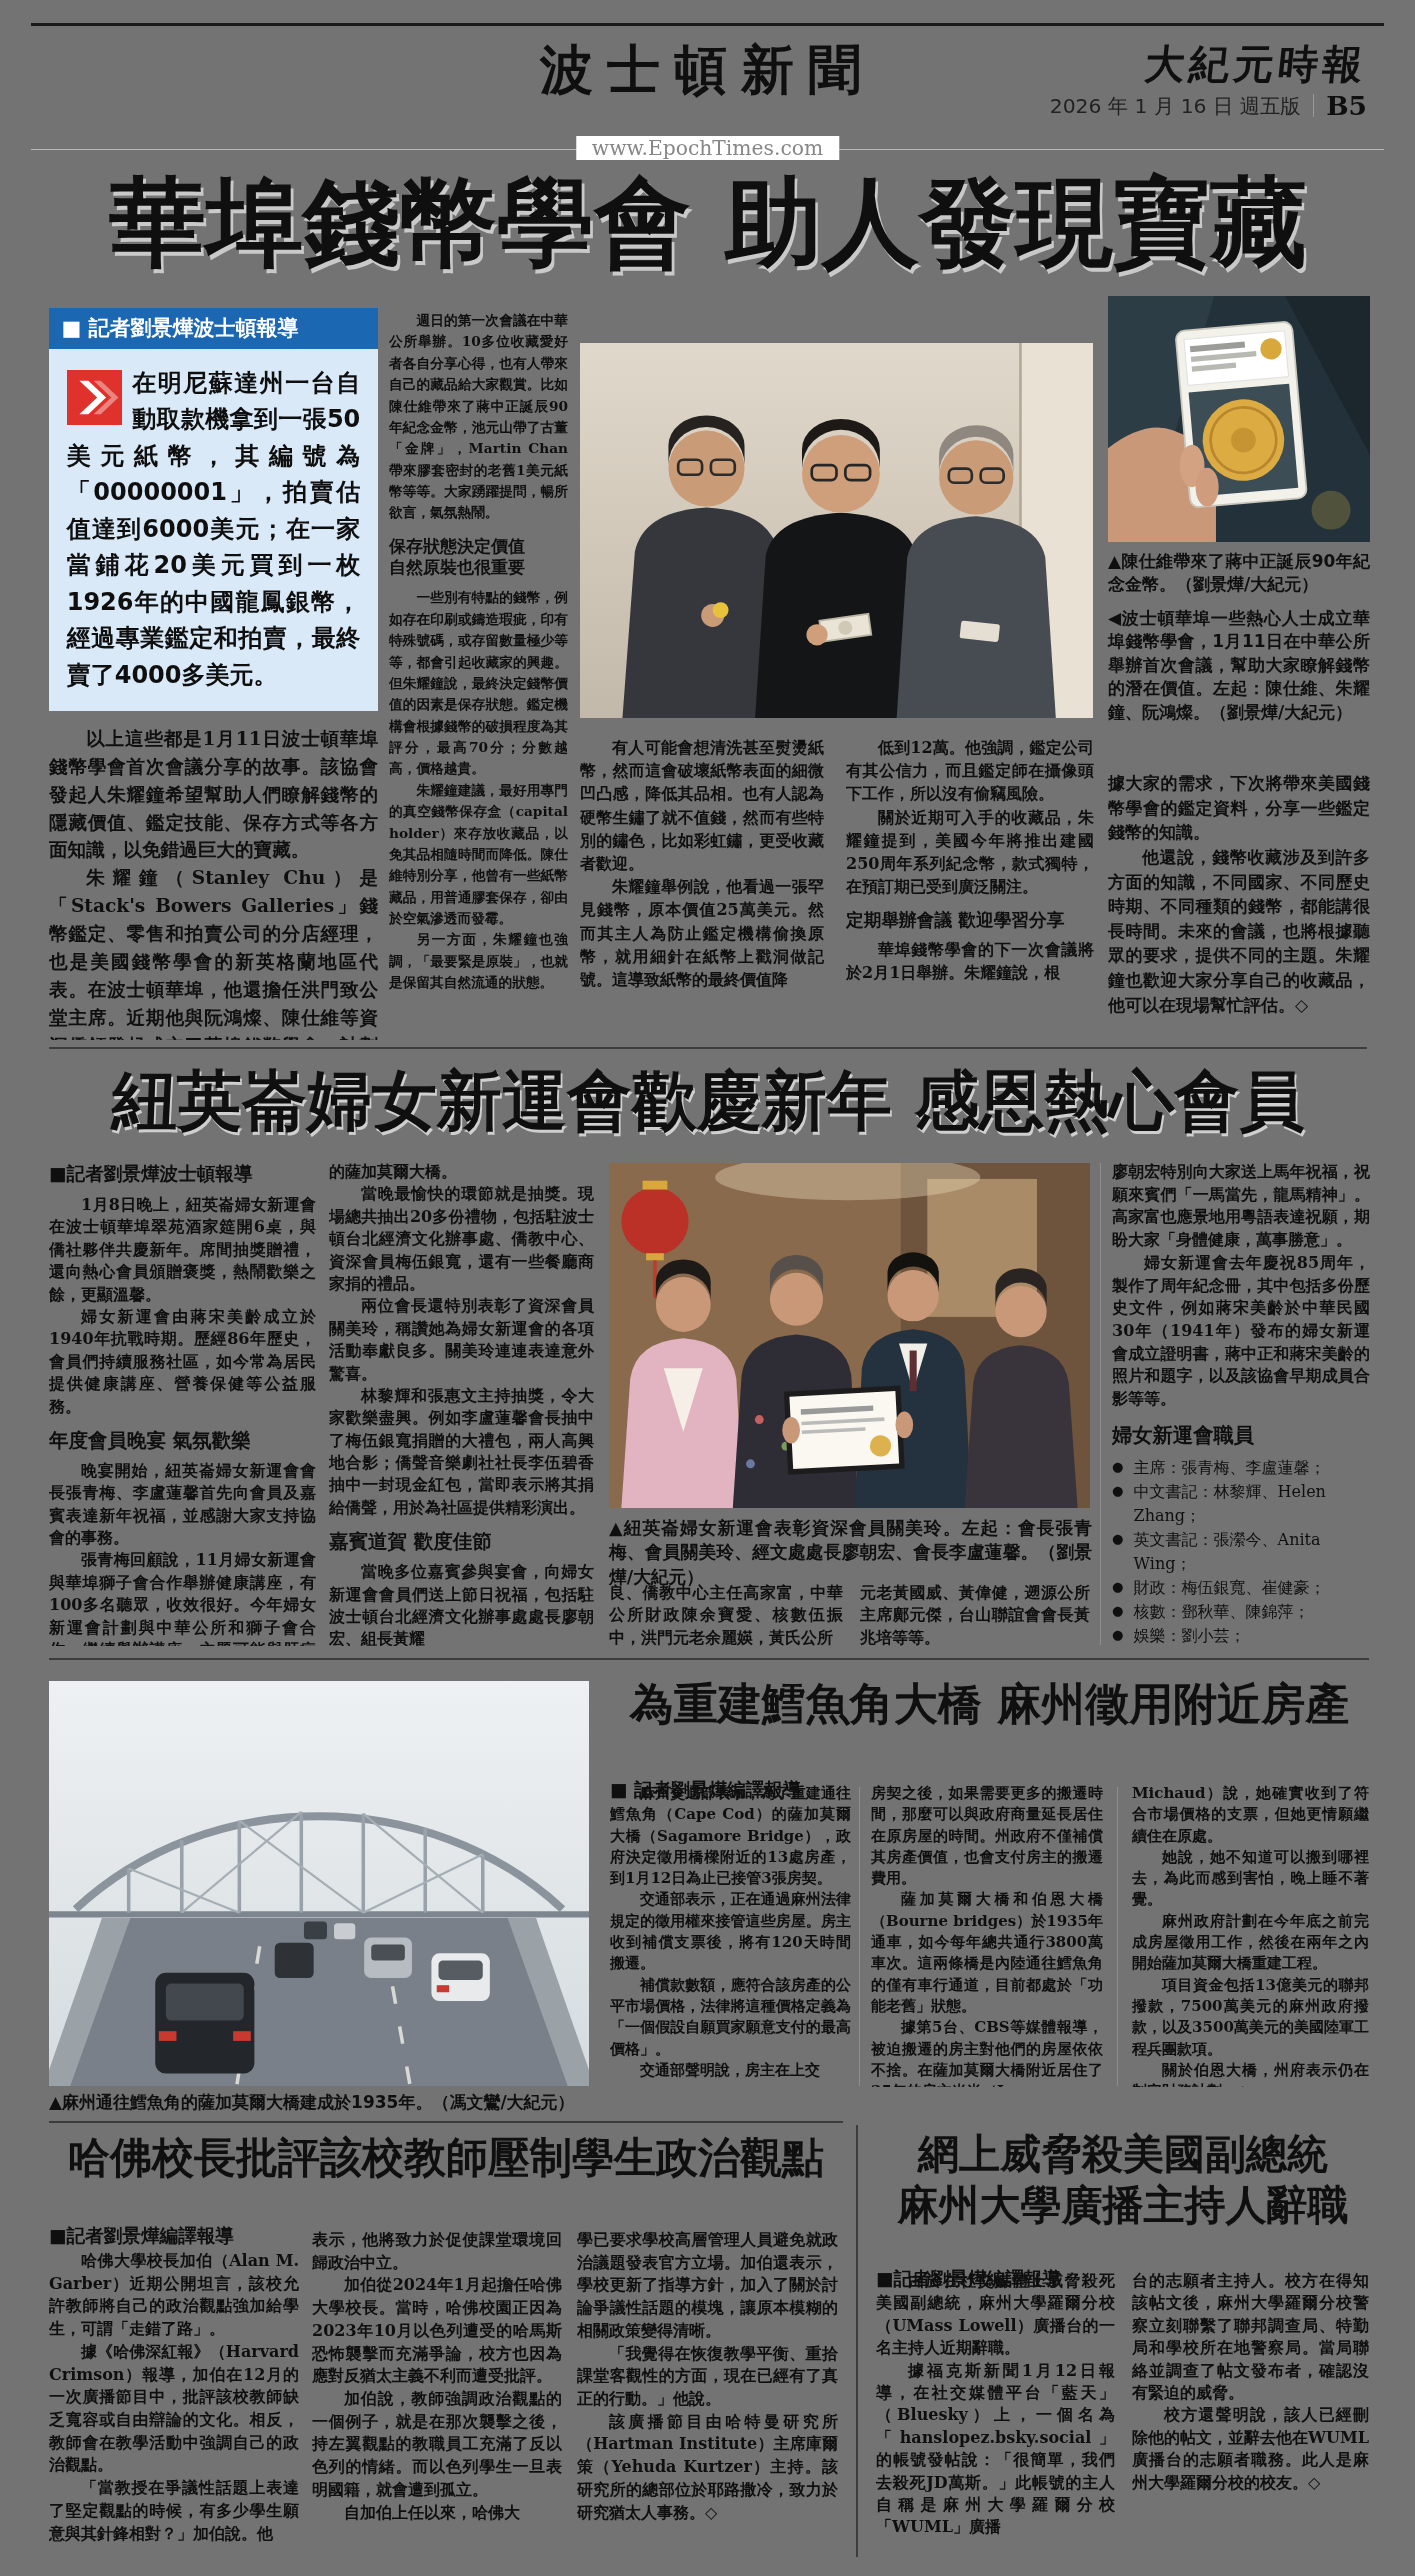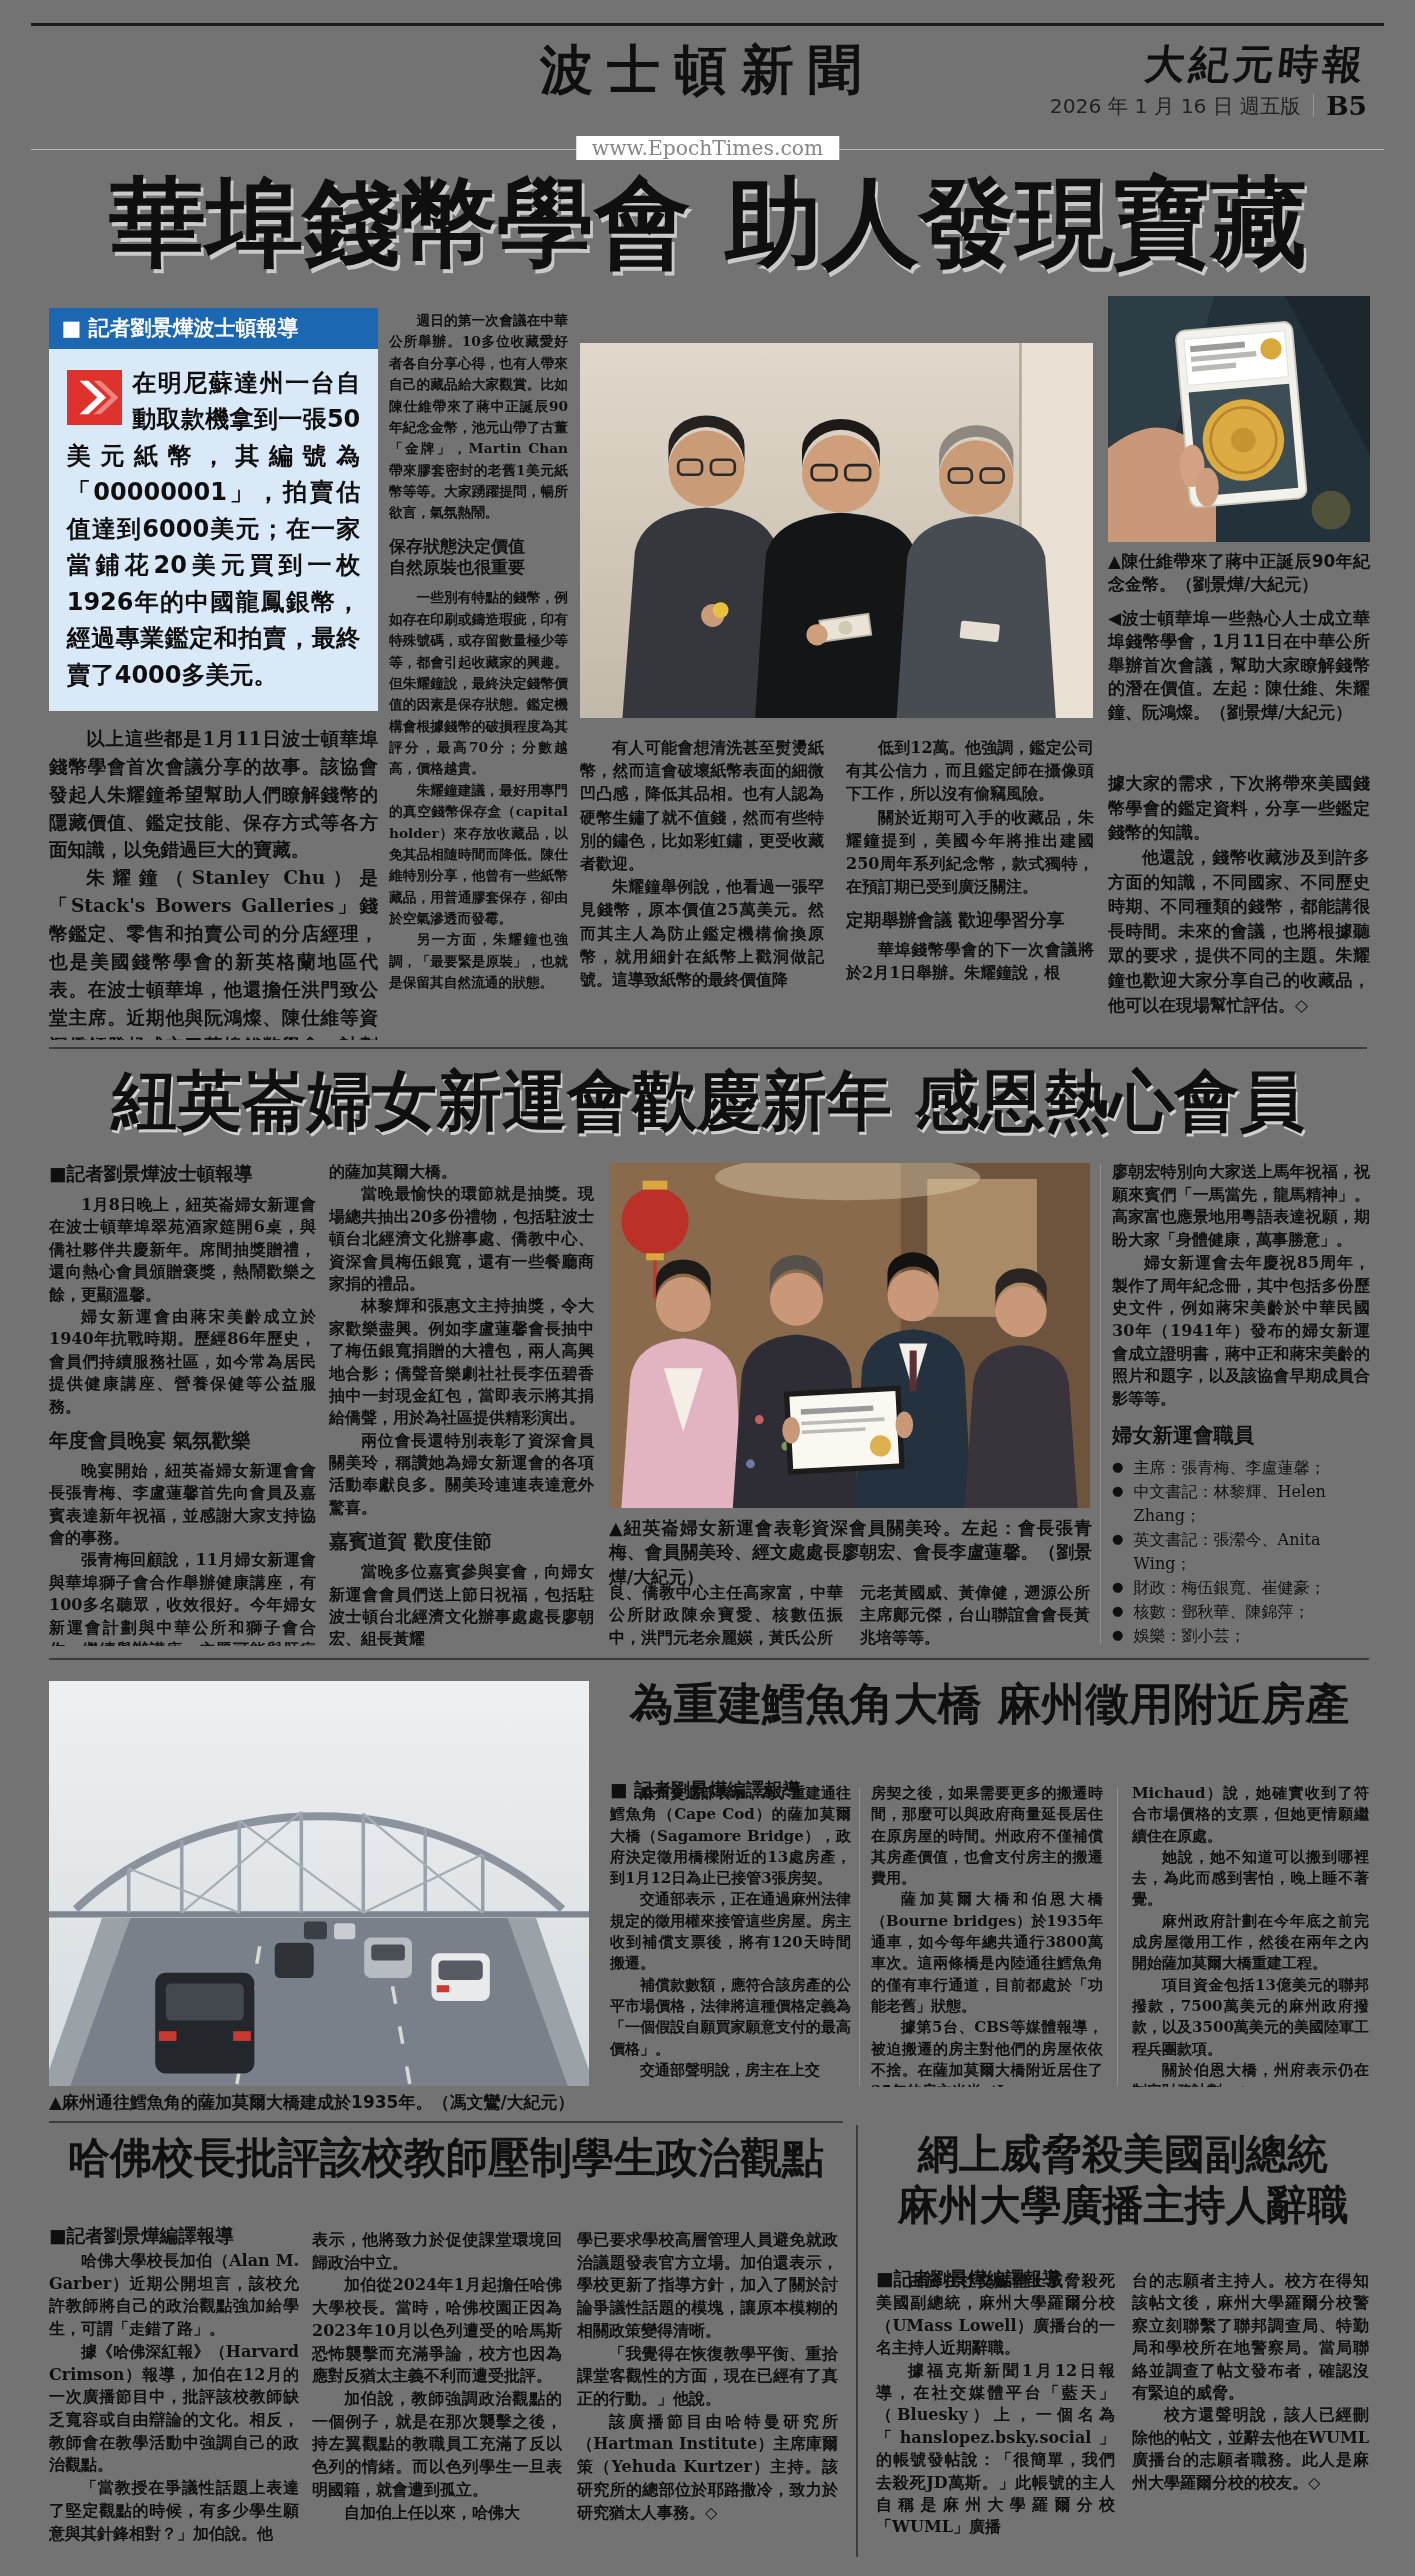--- a/index.html
+++ b/index.html
@@ -172,22 +172,22 @@
     <p>1月8日晚上，紐英崙婦女新運會在波士頓華埠翠苑酒家筵開6桌，與僑社夥伴共慶新年。席間抽獎贈禮，還向熱心會員頒贈褒獎，熱鬧歡樂之餘，更顯溫馨。</p>
     <p>婦女新運會由蔣宋美齡成立於1940年抗戰時期。歷經86年歷史，會員們持續服務社區，如今常為居民提供健康講座、營養保健等公益服務。</p>
     <p class="sub" style="font-size:19.5px;margin:10.6px 0 7px 0;">年度會員晚宴 氣氛歡樂</p>
     <p>晚宴開始，紐英崙婦女新運會會長張青梅、李盧蓮馨首先向會員及嘉賓表達新年祝福，並感謝大家支持協會的事務。</p>
     <p>張青梅回顧說，11月婦女新運會與華埠獅子會合作舉辦健康講座，有100多名聽眾，收效很好。今年婦女新運會計劃與中華公所和獅子會合作，繼續舉辦講座，主題可能與肝病預防有關。</p>
   </div>
 
   <div class="col" style="left:329px;top:1161px;width:265px;height:485px;font-size:16px;line-height:1.4;">
     <p class="ni">的薩加莫爾大橋。</p>
     <p>當晚最愉快的環節就是抽獎。現場總共抽出20多份禮物，包括駐波士頓台北經濟文化辦事處、僑教中心、資深會員梅伍銀寬，還有一些餐廳商家捐的禮品。</p>
+    <p>兩位會長還特別表彰了資深會員關美玲，稱讚她為婦女新運會的各項活動奉獻良多。關美玲連連表達意外驚喜。</p>
     <p>林黎輝和張惠文主持抽獎，令大家歡樂盡興。例如李盧蓮馨會長抽中了梅伍銀寬捐贈的大禮包，兩人高興地合影；僑聲音樂劇社社長李伍碧香抽中一封現金紅包，當即表示將其捐給僑聲，用於為社區提供精彩演出。</p>
-    <p>兩位會長還特別表彰了資深會員關美玲，稱讚她為婦女新運會的各項活動奉獻良多。關美玲連連表達意外驚喜。</p>
     <p class="sub" style="font-size:19.5px;margin:10.6px 0 7px 0;">嘉賓道賀 歡度佳節</p>
     <p>當晚多位嘉賓參與宴會，向婦女新運會會員們送上節日祝福，包括駐波士頓台北經濟文化辦事處處長廖朝宏、組長黃耀</p>
   </div>
 
   <div class="photo" style="left:609px;top:1163px;width:481px;height:345px;">
     <svg viewBox="0 0 544 390" preserveAspectRatio="none">
       <rect width="544" height="390" fill="#8a6a4d"></rect>
       <rect x="330" y="0" width="214" height="390" fill="#6e543c"></rect>
       <rect x="360" y="18" width="124" height="156" fill="#c9a97e" opacity="0.65"></rect>
       <ellipse cx="270" cy="16" rx="150" ry="26" fill="#e9d9b9" opacity="0.4"></ellipse>

